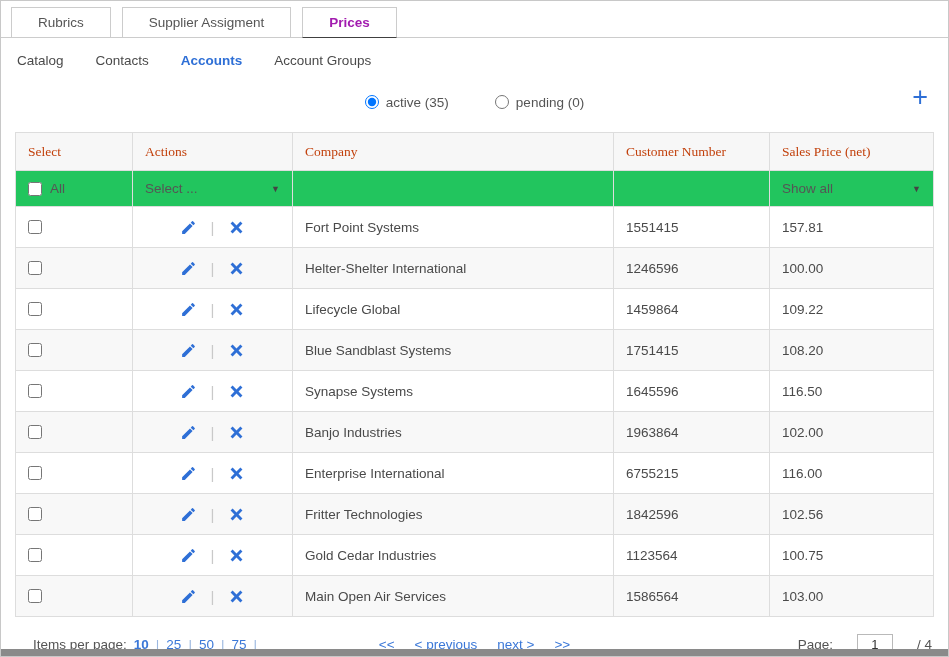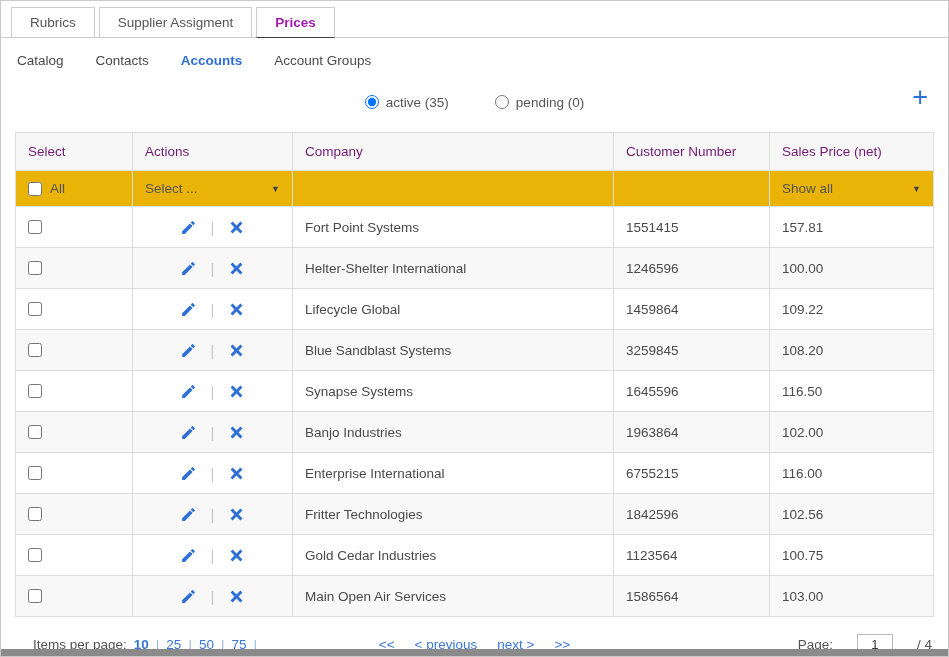--- a/index.html
+++ b/index.html
@@ -8,21 +8,21 @@
 
   .page {
     position:relative; width:949px; height:657px; background:#fff;
     border:1px solid #c8c8c8; overflow:hidden;
   }
 
   
   .tabs-row { padding:6px 0 0 10px; border-bottom:1px solid #ccc; display:flex; align-items:flex-end; }
   .tab {
     border:1px solid #ccc; border-bottom:none; background:#fff;
-    padding:7px 18px; margin-right:4px; margin-bottom:-1px; cursor:pointer;
+    padding:7px 26px; margin-right:11px; margin-bottom:-1px; cursor:pointer;
     color:#555; border-bottom:1px solid #ccc;
   }
   .tab.active { color:#a21caf; font-weight:bold; border-bottom:1px solid #404040; }
 
   
   .subnav { padding:15px 16px 12px 16px; display:flex; gap:32px; }
   .subnav .subnav-item { color:#4a4a4a; cursor:pointer; }
   .subnav .subnav-item.active { color:#2e6fd6; font-weight:bold; }
 
   
@@ -38,24 +38,24 @@
   
   .table {
     margin:8px 14px 0 14px; border:1px solid #ddd;
     --cols: 116px 160px 321px 156px 1fr;
   }
   .tr { display:grid; grid-template-columns:var(--cols); border-bottom:1px solid #ddd; }
   .tr:last-child { border-bottom:none; }
   .td { padding:0 12px; display:flex; align-items:center; border-left:1px solid #ddd; min-height:40px; }
   .td:first-child { border-left:none; }
 
-  .thead { background:#f7f7f7; color:#701a75; }
+  .thead { background:#f7f7f7; color:#c2410c;font-family:Liberation Serif, serif; }
   .thead .td { min-height:37px; }
 
-  .filter-row { background:#eab308; }
+  .filter-row { background:#22c55e; }
   .filter-row .td { min-height:35px; }
 
   .tbody .tr:nth-child(even) { background:#f8f8f8; }
   .tbody .tr:nth-child(odd)  { background:#ffffff; }
 
   .cb { width:14px; height:14px; cursor:pointer; }
   .all-label { margin-left:8px; color:#555; }
 
   .dropdown {
     display:flex; align-items:center; justify-content:space-between;
@@ -234,21 +234,21 @@
           </svg>
         </span>
         <span class="action-sep bind-sep">|</span>
         <span class="icon-btn">
           <svg class="cross" width="17" height="17" viewBox="0 0 20 20">
             <path d="M3 5.4 L5.4 3 L10 7.6 L14.6 3 L17 5.4 L12.4 10 L17 14.6 L14.6 17 L10 12.4 L5.4 17 L3 14.6 L7.6 10 Z"></path>
           </svg>
         </span>
       </div>
       <div class="td bind-company">Blue Sandblast Systems</div>
-      <div class="td bind-number">3259845</div>
+      <div class="td bind-number">1751415</div>
       <div class="td bind-price">108.20</div>
     </div>
 
     <div class="tr">
       <div class="td">
         <input type="checkbox" class="cb" style="">
       </div>
       <div class="td actions-cell">
         <span class="icon-btn">
           <svg class="pencil" width="17" height="17" viewBox="0 0 24 24">

